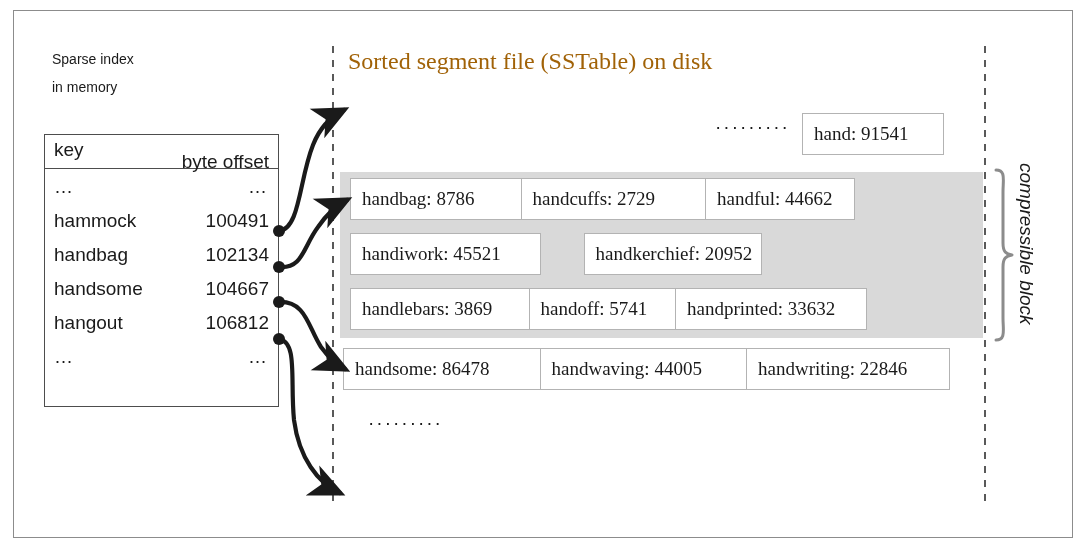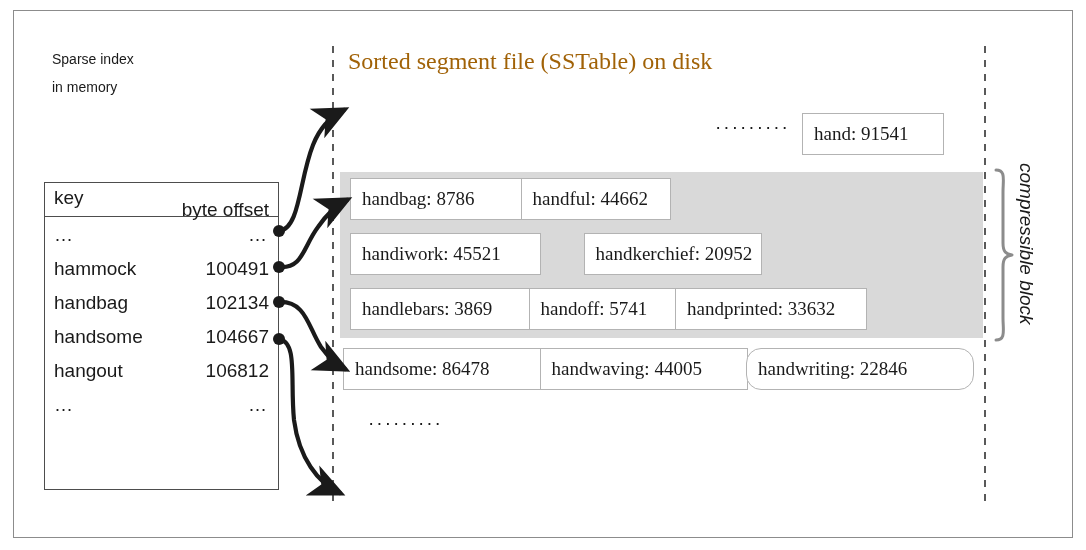--- a/index.html
+++ b/index.html
@@ -42,25 +42,24 @@
     color: #1a1a1a;
     white-space: pre-line;
   }
 
   
   .index-table {
     position: absolute;
     left: 44px;
     top: 134px;
     width: 235px;
-    height: 308px;
+    height: 273px;
     border: 1.5px solid #4d4d4d;
     box-sizing: border-box;
     background: #ffffff;
-    margin-top: 48px;
   }
   .index-head {
     position: relative;
     height: 34px;
     border-bottom: 1.5px solid #4d4d4d;
     box-sizing: border-box;
   }
   .index-head .hk {
     position: absolute;
     left: 9px;
@@ -242,35 +241,36 @@
 
   <div class="gray-block"></div>
 
   <div class="dots-left">·········</div>
 
   <div class="seg-row" id="row-top">
       <div class="seg-cell" style="width: 142px;">hand: 91541</div>
     </div>
   <div class="seg-row" id="row-1">
       <div class="seg-cell" style="width: 172px;">handbag: 8786</div>
+      <div class="seg-cell" style="width: 186px;">handcuffs: 2729</div>
       <div class="seg-cell" style="width: 150px;">handful: 44662</div>
     </div>
   <div class="seg-row" id="row-2">
       <div class="seg-cell" style="width: 191px;">handiwork: 45521</div>
       <div class="seg-cell" style="width: 178px; margin-left: 44px;">handkerchief: 20952</div>
     </div>
   <div class="seg-row" id="row-3">
       <div class="seg-cell" style="width: 180px;">handlebars: 3869</div>
       <div class="seg-cell" style="width: 148px;">handoff: 5741</div>
       <div class="seg-cell" style="width: 192px;">handprinted: 33632</div>
     </div>
   <div class="seg-row" id="row-4">
       <div class="seg-cell" style="width: 198px;">handsome: 86478</div>
       <div class="seg-cell" style="width: 208px;">handwaving: 44005</div>
-      <div class="seg-cell" style="width: 228px; border-radius: 15px;">handwriting: 22846</div>
+      <div class="seg-cell" style="width: 204px;">handwriting: 22846</div>
     </div>
 
   <div class="dots-bottom">·········</div>
 
   <div class="brace-label">
     <span>compressible block</span>
   </div>
 
   <svg id="overlay" viewBox="0 0 1086 550">
     <defs>

